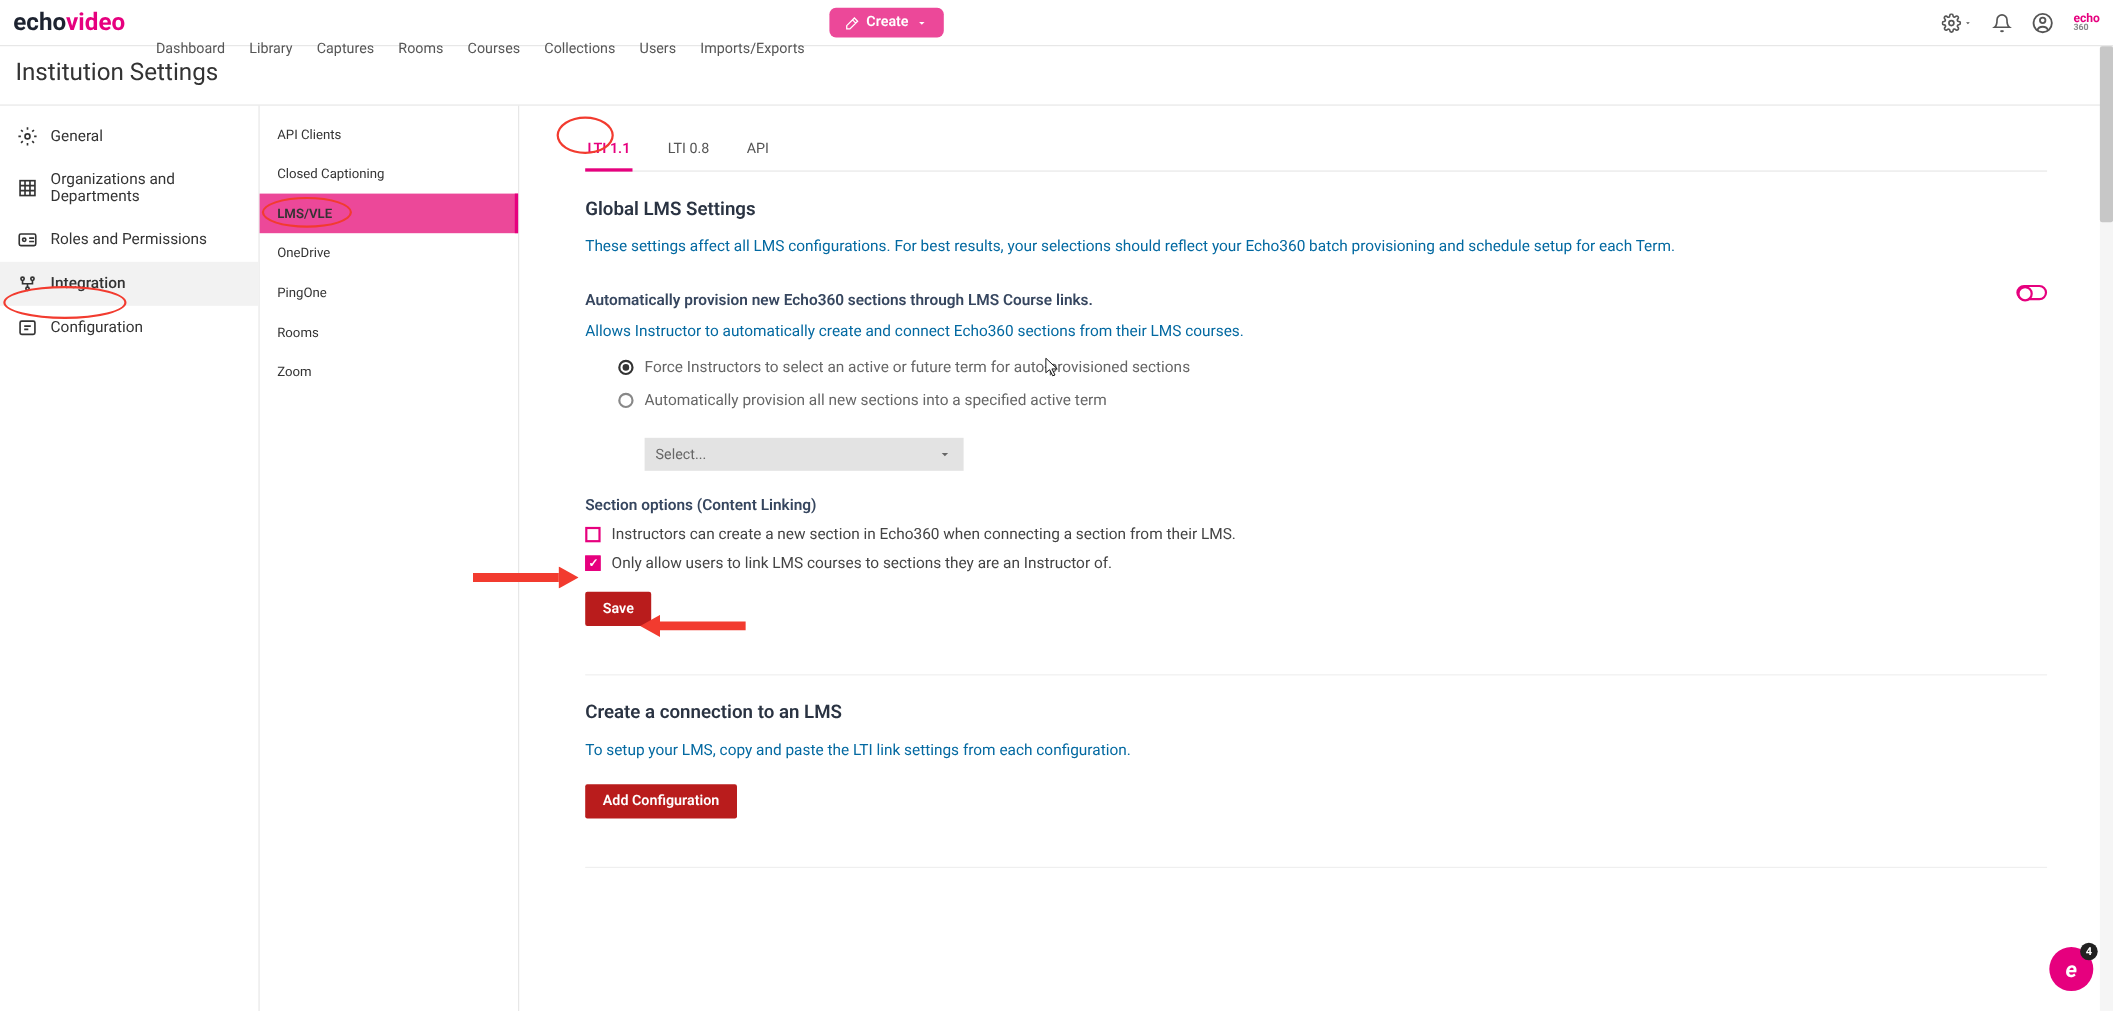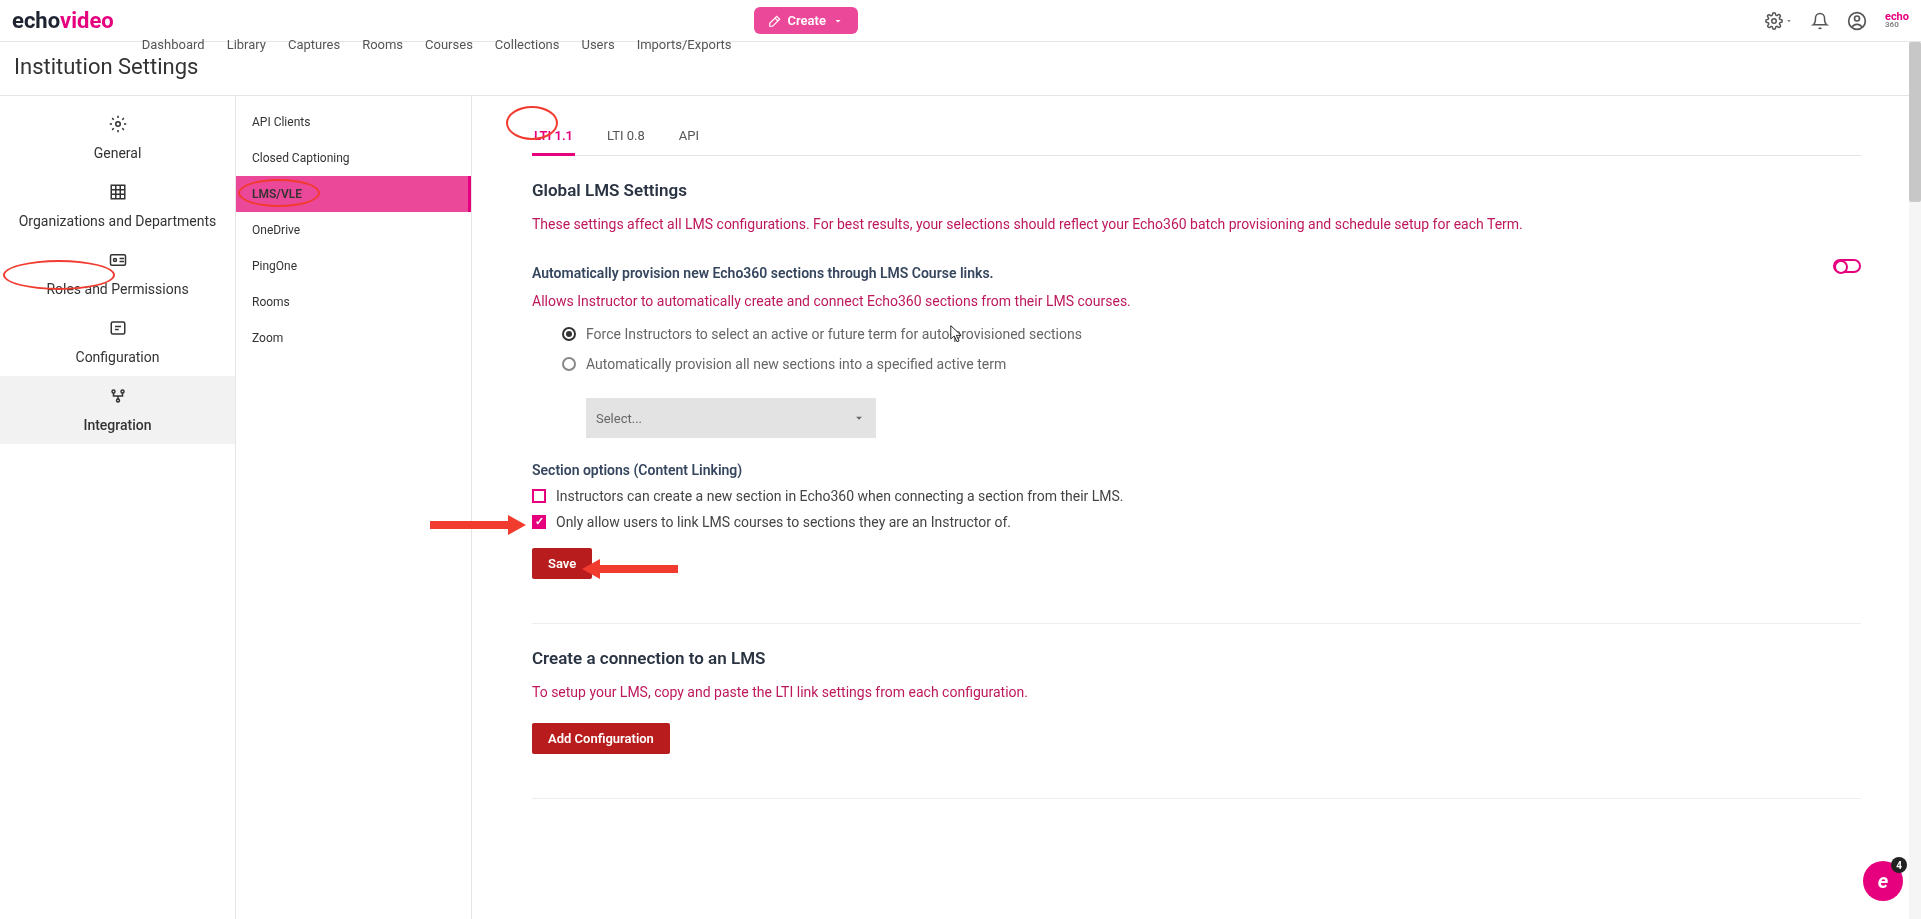--- a/index.html
+++ b/index.html
@@ -19,51 +19,51 @@
 
   
   .page-title-bar { padding:12px 14px 16px 14px; border-bottom:1px solid #e5e5e5; font-size:22px; font-weight:400; color:#333; }
 
   
   .layout { display:flex; height:calc(919px - 42px - 50px); }
   .left-nav { width:236px; border-right:1px solid #e5e5e5; padding-top:8px; }
   .sub-nav { width:236px; border-right:1px solid #e5e5e5; padding-top:8px; }
   .content { flex:1; padding:20px 60px 40px 60px; overflow:auto; position:relative; }
 
-  .ln-item { display:flex; align-items:center; gap:12px; padding:11px 16px; font-size:14px; color:#333; cursor:pointer; position:relative;flex-direction:column; }
+  .ln-item { display:flex; align-items:center; gap:12px; padding:11px 16px; font-size:14px; color:#333; cursor:pointer; position:relative; }
   .ln-item.active { background:#f2f2f2; font-weight:500; }
   .ln-item svg { width:18px; height:18px; color:#333; flex-shrink:0; }
 
   .sub-item { padding:11px 16px; font-size:12px; color:#333; cursor:pointer; position:relative; }
   .sub-item.active { background:#ec4899; font-weight:600; }
   .sub-item.active::after { content:""; position:absolute; right:0; top:0; bottom:0; width:3px; background:#e6007e; }
 
   
   .tabs { display:flex; gap:30px; border-bottom:1px solid #e5e5e5; margin-bottom:24px; }
   .tab { padding:12px 2px; font-size:13px; color:#555; cursor:pointer; position:relative; }
   .tab.active { color:#e6007e; font-weight:600; }
   .tab.active::after { content:""; position:absolute; left:0; right:0; bottom:-1px; height:3px; background:#e6007e; }
 
   
   .section { padding:0 0 20px 0; }
   h2.sect { font-size:17px; font-weight:600; color:#2a3342; margin:6px 0 14px 0; }
-  .muted { font-size:14px; color:#be185d; line-height:1.5; margin-bottom:20px; }
+  .muted { font-size:14px; color:#0369a1; line-height:1.5; margin-bottom:20px; }
   .sub-head { font-size:14px; font-weight:600; color:#36465f; margin:10px 0 10px 0; }
 
   .row-setting { display:flex; align-items:flex-start; justify-content:space-between; margin-bottom:18px; gap:30px; }
   .toggle { width:28px; height:14px; border:2px solid #e6007e; border-radius:999px; position:relative; flex-shrink:0; margin-top:4px; cursor:pointer; }
   .toggle::after { content:""; position:absolute; width:10px; height:10px; border:2px solid #e6007e; border-radius:50%; background:#fff; left:-1px; top:-1px; }
 
   .radio-group { margin-left:30px; display:flex; flex-direction:column; gap:14px; }
   .radio-row { display:flex; align-items:center; gap:10px; font-size:14px; color:#666; }
   .radio { width:14px; height:14px; border:2px solid #888; border-radius:50%; display:inline-block; position:relative; }
   .radio.sel { border-color:#333; }
   .radio.sel::after { content:""; position:absolute; inset:2px; background:#333; border-radius:50%; }
 
-  .select-box { margin:12px 0 0 24px; width:290px; height:40px; background:#e3e3e3; display:flex; align-items:center; justify-content:space-between; padding:0 10px; color:#666; font-size:13px; cursor:pointer; }
+  .select-box { margin:12px 0 0 24px; width:290px; height:30px; background:#e3e3e3; display:flex; align-items:center; justify-content:space-between; padding:0 10px; color:#666; font-size:13px; cursor:pointer; }
 
   .check-row { display:flex; align-items:center; gap:10px; font-size:14px; color:#444; margin:10px 0; }
   .checkbox { width:14px; height:14px; border:2px solid #e6007e; background:#fff; display:inline-block; position:relative; }
   .checkbox.checked { background:#e6007e; }
   .checkbox.checked::after { content:"✓"; color:#fff; font-size:11px; position:absolute; left:1px; top:-2px; font-weight:bold; }
 
   .btn { display:inline-block; padding:8px 16px; font-size:13px; font-weight:600; border-radius:2px; cursor:pointer; }
   .btn-primary { background:#b91c1c; color:#fff; }
 
   hr.divider { border:none; border-top:1px solid #eee; margin:24px 0; }
@@ -156,35 +156,35 @@
       <span>Organizations and Departments</span>
     </div>
     <div class="ln-item">
       <svg viewBox="0 0 24 24" fill="none" stroke="#333" stroke-width="2">
           <rect x="2" y="5" width="20" height="14" rx="2"></rect>
           <circle cx="8" cy="12" r="2"></circle>
           <path d="M14 10h6M14 14h6"></path>
         </svg>
       <span>Roles and Permissions</span>
     </div>
-    <div class="ln-item">
-      <svg viewBox="0 0 24 24" fill="none" stroke="#333" stroke-width="2">
-          <rect x="3" y="4" width="18" height="16" rx="2"></rect>
-          <path d="M8 10h8M8 14h5"></path>
-        </svg>
-      <span>Configuration</span>
-    </div>
     <div class="ln-item active">
       <svg viewBox="0 0 24 24" fill="none" stroke="#333" stroke-width="2">
           <circle cx="6" cy="6" r="2"></circle>
           <circle cx="18" cy="6" r="2"></circle>
           <circle cx="12" cy="18" r="2"></circle>
           <path d="M6 8v4h12V8M12 12v4"></path>
         </svg>
       <span>Integration</span>
+    </div>
+    <div class="ln-item">
+      <svg viewBox="0 0 24 24" fill="none" stroke="#333" stroke-width="2">
+          <rect x="3" y="4" width="18" height="16" rx="2"></rect>
+          <path d="M8 10h8M8 14h5"></path>
+        </svg>
+      <span>Configuration</span>
     </div>
   </div>
 
   <div class="sub-nav">
     <div class="sub-item">API Clients</div>
     <div class="sub-item">Closed Captioning</div>
     <div class="sub-item active">LMS/VLE</div>
     <div class="sub-item">OneDrive</div>
     <div class="sub-item">PingOne</div>
     <div class="sub-item">Rooms</div>

